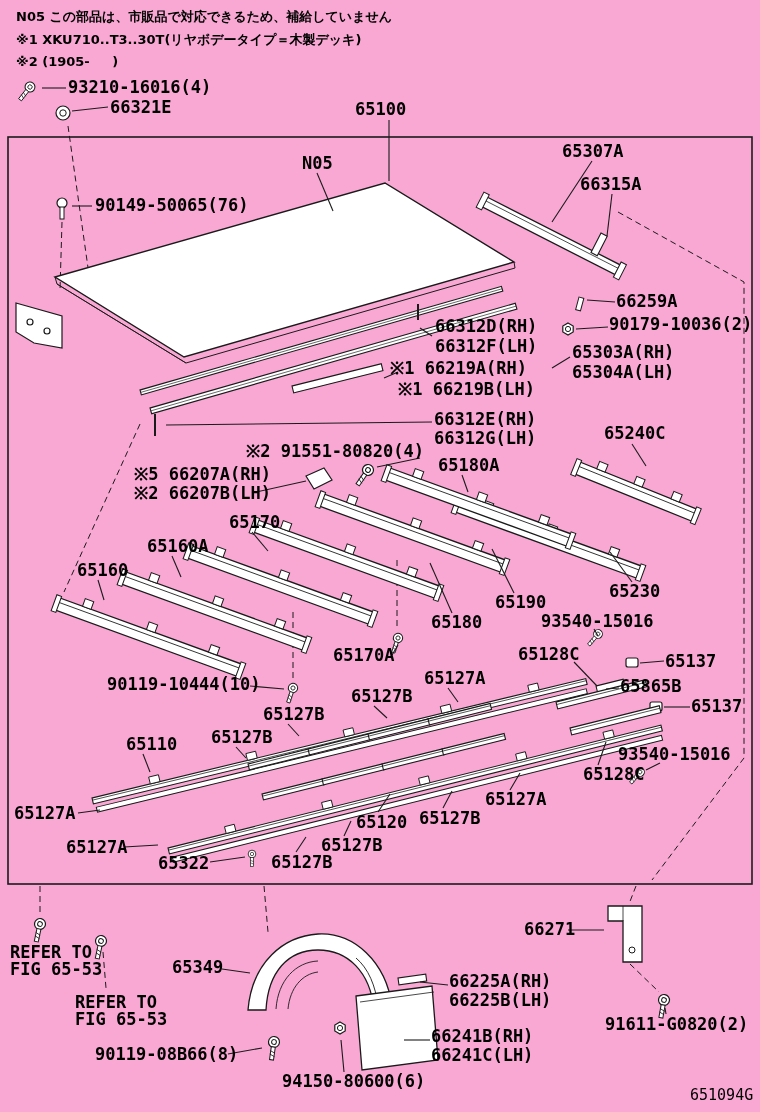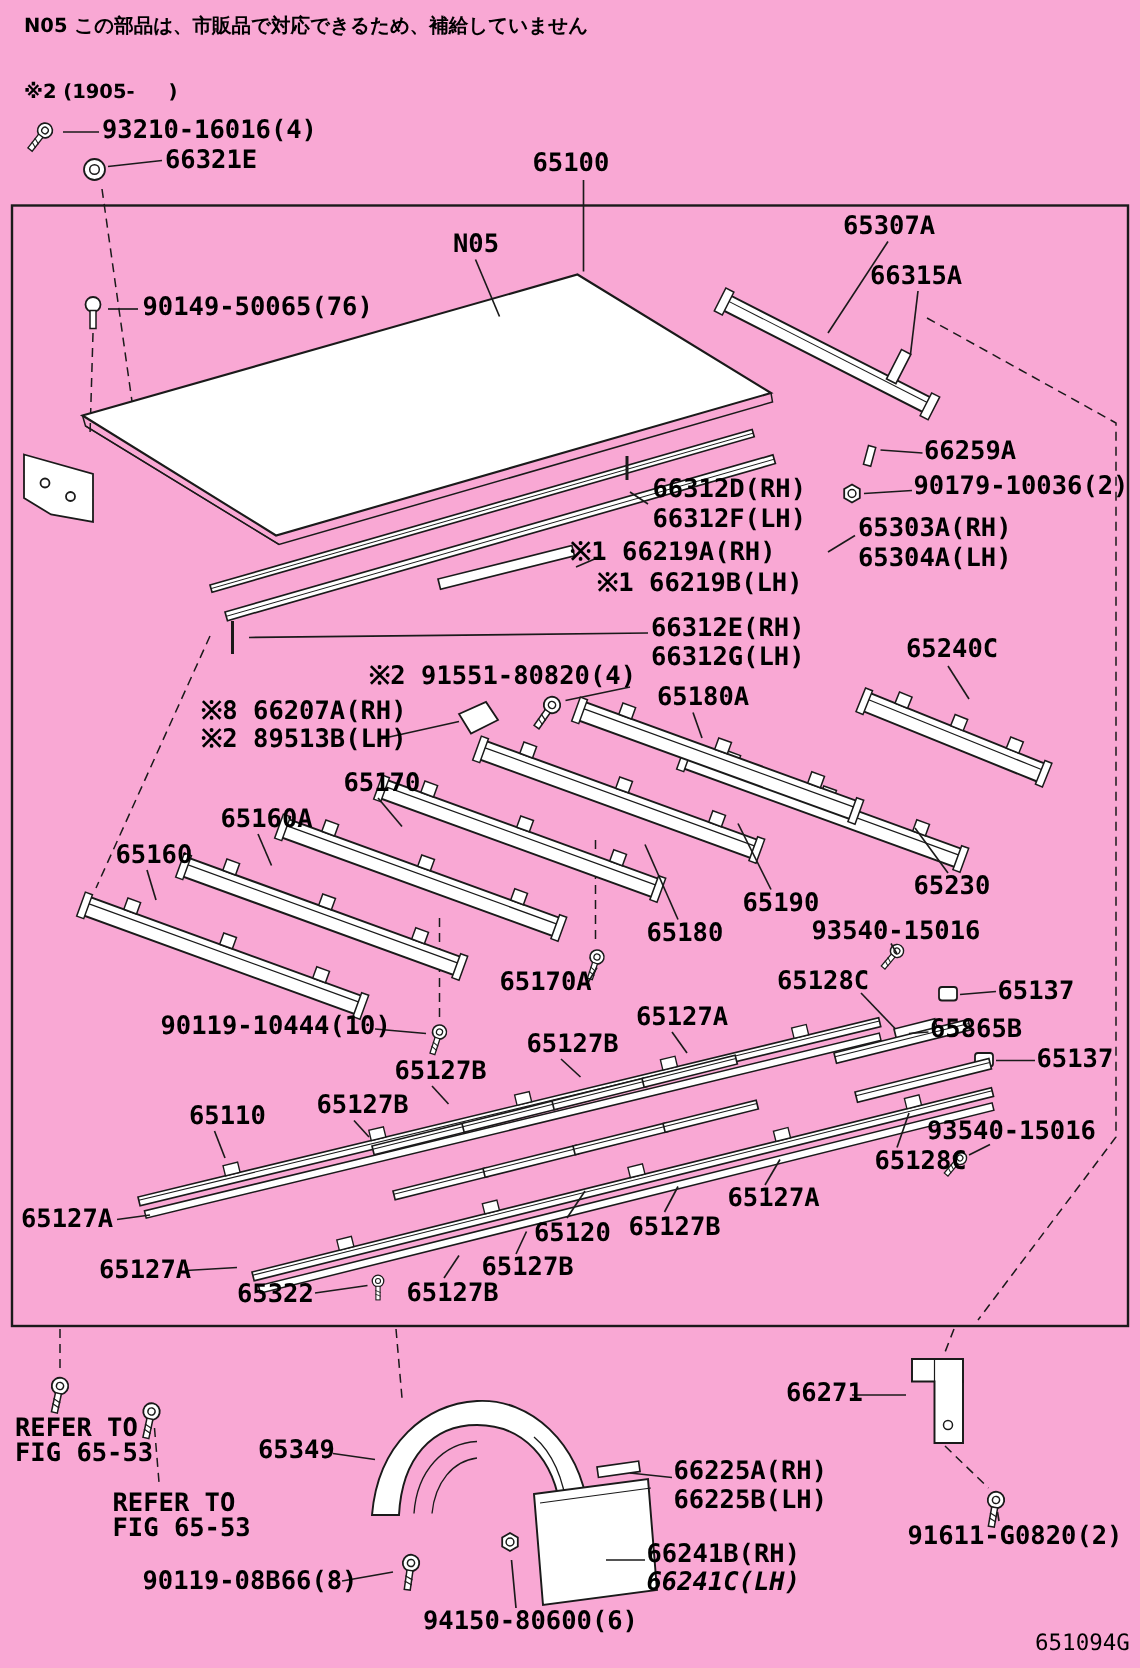--- a/index.html
+++ b/index.html
@@ -272,45 +272,46 @@
       <line x1="222" y1="969" x2="250" y2="973"></line>
       <line x1="448" y1="985" x2="420" y2="982"></line>
       <line x1="430" y1="1040" x2="404" y2="1040"></line>
       <line x1="666" y1="1014" x2="665" y2="1008"></line>
       <line x1="228" y1="1054" x2="262" y2="1048"></line>
       <line x1="344" y1="1072" x2="341" y2="1040"></line>
     </g>
   </svg>
 
   <div class="note" style="left:16px; top:8px">N05 この部品は、市販品で対応できるため、補給していません</div>
+  <div class="note" style="left:16px; top:31px">※1 XKU710..T3..30T(リヤボデータイプ＝木製デッキ)</div>
   <div class="note" style="left:16px; top:54px">※2 (1905-     )</div>
 
   <div id="labels-layer">
       <div class="plabel" style="left: 68px; top: 79px;">93210-16016(4)</div>
       <div class="plabel" style="left: 110px; top: 99px;">66321E</div>
       <div class="plabel" style="left: 355px; top: 101px;">65100</div>
       <div class="plabel" style="left: 302px; top: 155px;">N05</div>
       <div class="plabel" style="left: 562px; top: 143px; text-align: right;">65307A</div>
       <div class="plabel" style="left: 580px; top: 176px;">66315A</div>
       <div class="plabel" style="left: 95px; top: 197px;">90149-50065(76)</div>
       <div class="plabel" style="left: 616px; top: 293px;">66259A</div>
       <div class="plabel" style="left: 609px; top: 316px;">90179-10036(2)</div>
       <div class="plabel" style="left: 435px; top: 318px;">66312D(RH)</div>
       <div class="plabel" style="left: 435px; top: 338px;">66312F(LH)</div>
       <div class="plabel" style="left: 572px; top: 344px;">65303A(RH)</div>
       <div class="plabel" style="left: 572px; top: 364px;">65304A(LH)</div>
-      <div class="plabel" style="left: 380px; top: 360px;">※1 66219A(RH)</div>
+      <div class="plabel" style="left: 390px; top: 360px;">※1 66219A(RH)</div>
       <div class="plabel" style="left: 398px; top: 381px;">※1 66219B(LH)</div>
       <div class="plabel" style="left: 434px; top: 411px;">66312E(RH)</div>
       <div class="plabel" style="left: 434px; top: 430px;">66312G(LH)</div>
       <div class="plabel" style="left: 604px; top: 425px;">65240C</div>
       <div class="plabel" style="left: 246px; top: 443px;">※2 91551-80820(4)</div>
       <div class="plabel" style="left: 438px; top: 457px;">65180A</div>
-      <div class="plabel" style="left: 134px; top: 466px;">※8 66207A(RH)</div>
-      <div class="plabel" style="left: 134px; top: 485px;">※2 89513B(LH)</div>
+      <div class="plabel" style="left: 134px; top: 466px;">※5 66207A(RH)</div>
+      <div class="plabel" style="left: 134px; top: 485px;">※2 66207B(LH)</div>
       <div class="plabel" style="left: 229px; top: 514px;">65170</div>
       <div class="plabel" style="left: 147px; top: 538px;">65160A</div>
       <div class="plabel" style="left: 77px; top: 562px;">65160</div>
       <div class="plabel" style="left: 609px; top: 583px;">65230</div>
       <div class="plabel" style="left: 495px; top: 594px;">65190</div>
       <div class="plabel" style="left: 541px; top: 613px;">93540-15016</div>
       <div class="plabel" style="left: 431px; top: 614px;">65180</div>
       <div class="plabel" style="left: 518px; top: 646px;">65128C</div>
       <div class="plabel" style="left: 665px; top: 653px;">65137</div>
       <div class="plabel" style="left: 333px; top: 647px;">65170A</div>
@@ -334,20 +335,20 @@
       <div class="plabel" style="left: 271px; top: 854px;">65127B</div>
       <div class="plabel" style="left: 524px; top: 921px;">66271</div>
       <div class="plabel" style="left: 10px; top: 944px;">REFER TO
 FIG 65-53</div>
       <div class="plabel" style="left: 172px; top: 959px;">65349</div>
       <div class="plabel" style="left: 75px; top: 994px;">REFER TO
 FIG 65-53</div>
       <div class="plabel" style="left: 449px; top: 973px;">66225A(RH)</div>
       <div class="plabel" style="left: 449px; top: 992px;">66225B(LH)</div>
       <div class="plabel" style="left: 431px; top: 1028px;">66241B(RH)</div>
-      <div class="plabel" style="left: 431px; top: 1047px; font-style: italic;">66241C(LH)</div>
+      <div class="plabel" style="left: 431px; top: 1047px;">66241C(LH)</div>
       <div class="plabel" style="left: 605px; top: 1016px;">91611-G0820(2)</div>
       <div class="plabel" style="left: 95px; top: 1046px;">90119-08B66(8)</div>
       <div class="plabel" style="left: 282px; top: 1073px;">94150-80600(6)</div>
     </div>
 
   <div class="figcode" style="left:690px; top:1086px">651094G</div>
 </div>
 
 </body></html>

